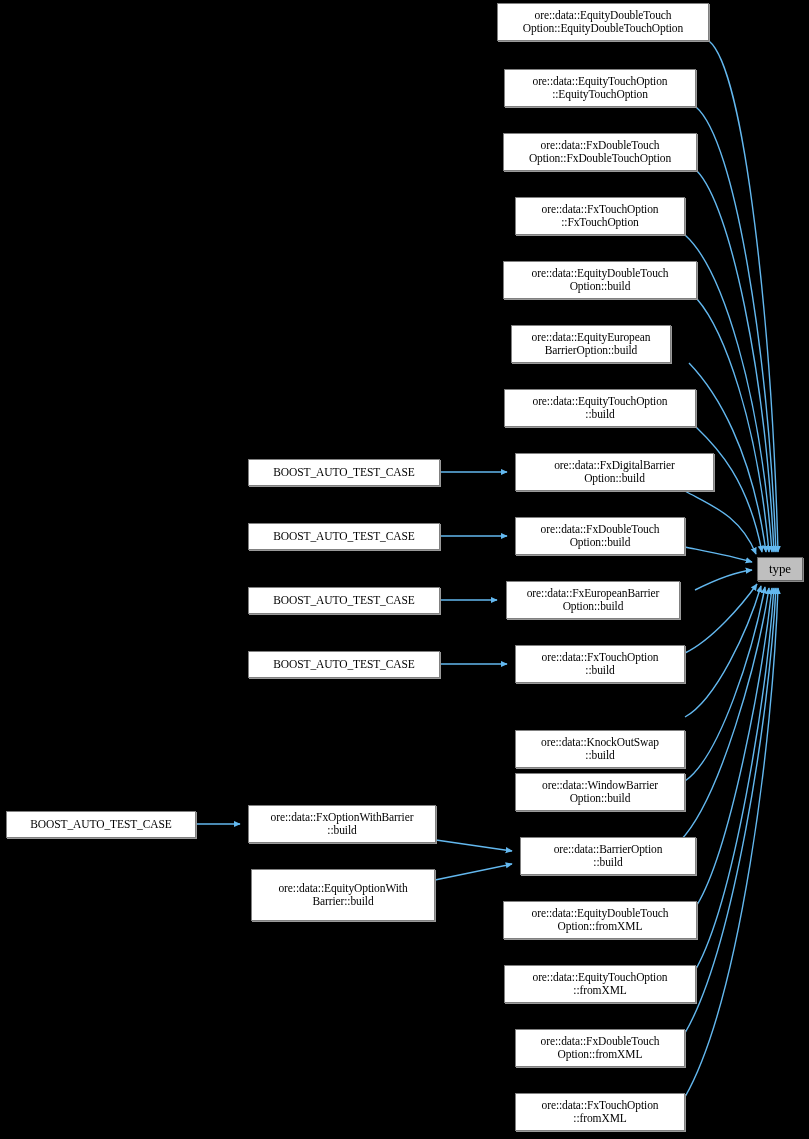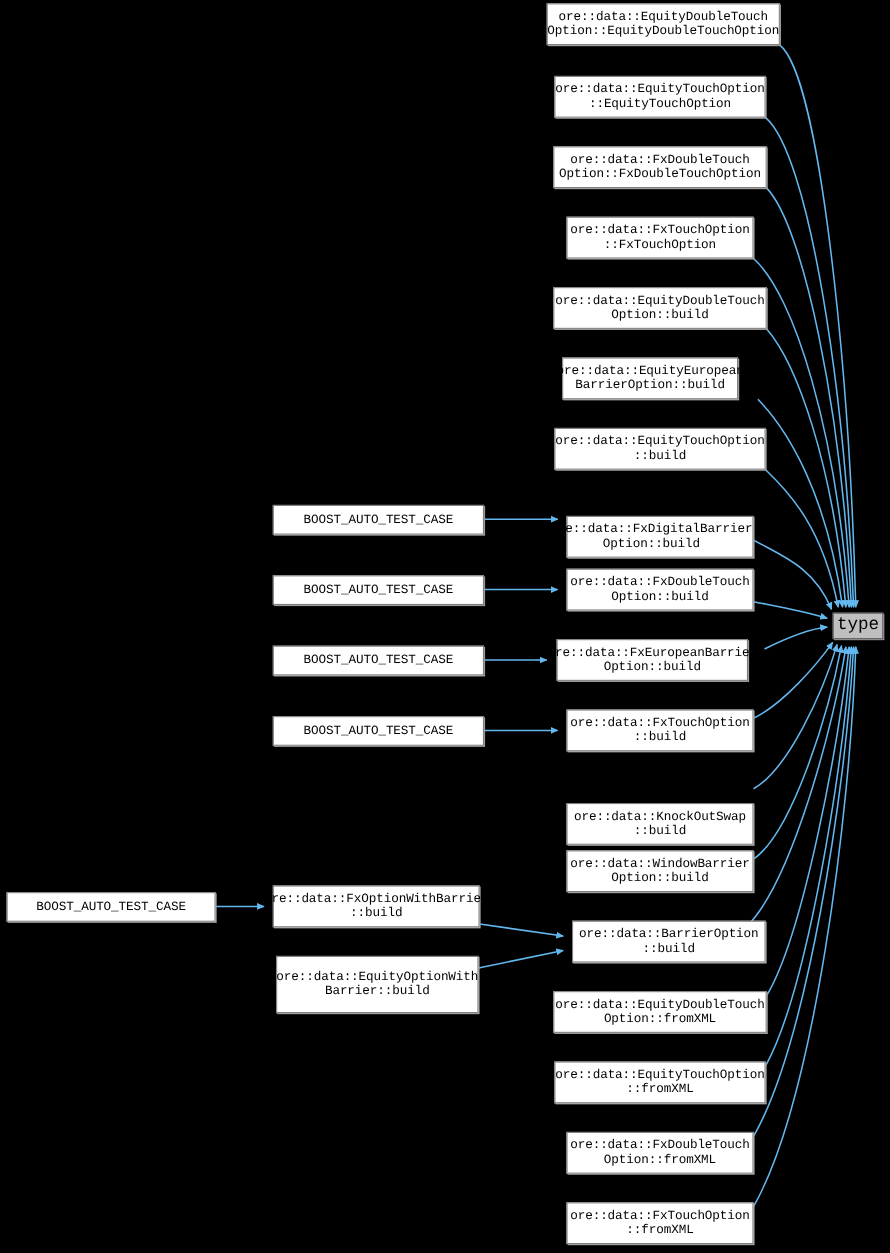--- a/index.html
+++ b/index.html
@@ -6,21 +6,21 @@
     margin: 0;
     padding: 0;
     background: #000000;
   }
   #canvas {
     position: relative;
     width: 809px;
     height: 1139px;
     background: #000000;
     overflow: hidden;
-    font-family: Liberation Mono, monospace;
+    font-family: Liberation Serif, serif;
   }
   #edge-layer {
     position: absolute;
     left: 0;
     top: 0;
     width: 809px;
     height: 1139px;
     pointer-events: none;
   }
   .node {
@@ -37,21 +37,21 @@
     font-size: 11.5px;
     line-height: 13.5px;
     letter-spacing: -0.1px;
     white-space: pre-line;
     z-index: 2;
   }
   .node.target {
     background: #bfbfbf;
     border: 1px solid #666666;
     box-shadow: 1px 1px 0 0 #8a8a8a;
-    font-size: 16px;
+    font-size: 13px;
   }
 </style>
 </head>
 <body>
 
 <div id="canvas">
 
   <svg id="edge-layer" width="809" height="1139" viewBox="0 0 809 1139">
       <defs>
         <marker id="arrow" viewBox="0 0 10 10" refX="9" refY="5" markerWidth="7" markerHeight="7" orient="auto-start-reverse" markerUnits="userSpaceOnUse">
@@ -93,21 +93,21 @@
       <div class="node" style="left: 503px; top: 133px; width: 194px; height: 38px;"><span>ore::data::FxDoubleTouch
 Option::FxDoubleTouchOption</span></div>
       <div class="node" style="left: 515px; top: 197px; width: 170px; height: 38px;"><span>ore::data::FxTouchOption
 ::FxTouchOption</span></div>
       <div class="node" style="left: 503px; top: 261px; width: 194px; height: 38px;"><span>ore::data::EquityDoubleTouch
 Option::build</span></div>
       <div class="node" style="left: 511px; top: 325px; width: 160px; height: 38px;"><span>ore::data::EquityEuropean
 BarrierOption::build</span></div>
       <div class="node" style="left: 504px; top: 389px; width: 192px; height: 38px;"><span>ore::data::EquityTouchOption
 ::build</span></div>
-      <div class="node" style="left: 515px; top: 469px; width: 170px; height: 38px; justify-content: flex-end;"><span>ore::data::FxDigitalBarrier
+      <div class="node" style="left: 515px; top: 453px; width: 199px; height: 38px;"><span>ore::data::FxDigitalBarrier
 Option::build</span></div>
       <div class="node" style="left: 515px; top: 517px; width: 170px; height: 38px;"><span>ore::data::FxDoubleTouch
 Option::build</span></div>
       <div class="node" style="left: 478px; top: 581px; width: 174px; height: 38px; margin-left: 28px;"><span>ore::data::FxEuropeanBarrier
 Option::build</span></div>
       <div class="node" style="left: 515px; top: 645px; width: 170px; height: 38px;"><span>ore::data::FxTouchOption
 ::build</span></div>
       <div class="node" style="left: 515px; top: 730px; width: 170px; height: 38px;"><span>ore::data::KnockOutSwap
 ::build</span></div>
       <div class="node" style="left: 515px; top: 773px; width: 170px; height: 38px;"><span>ore::data::WindowBarrier

